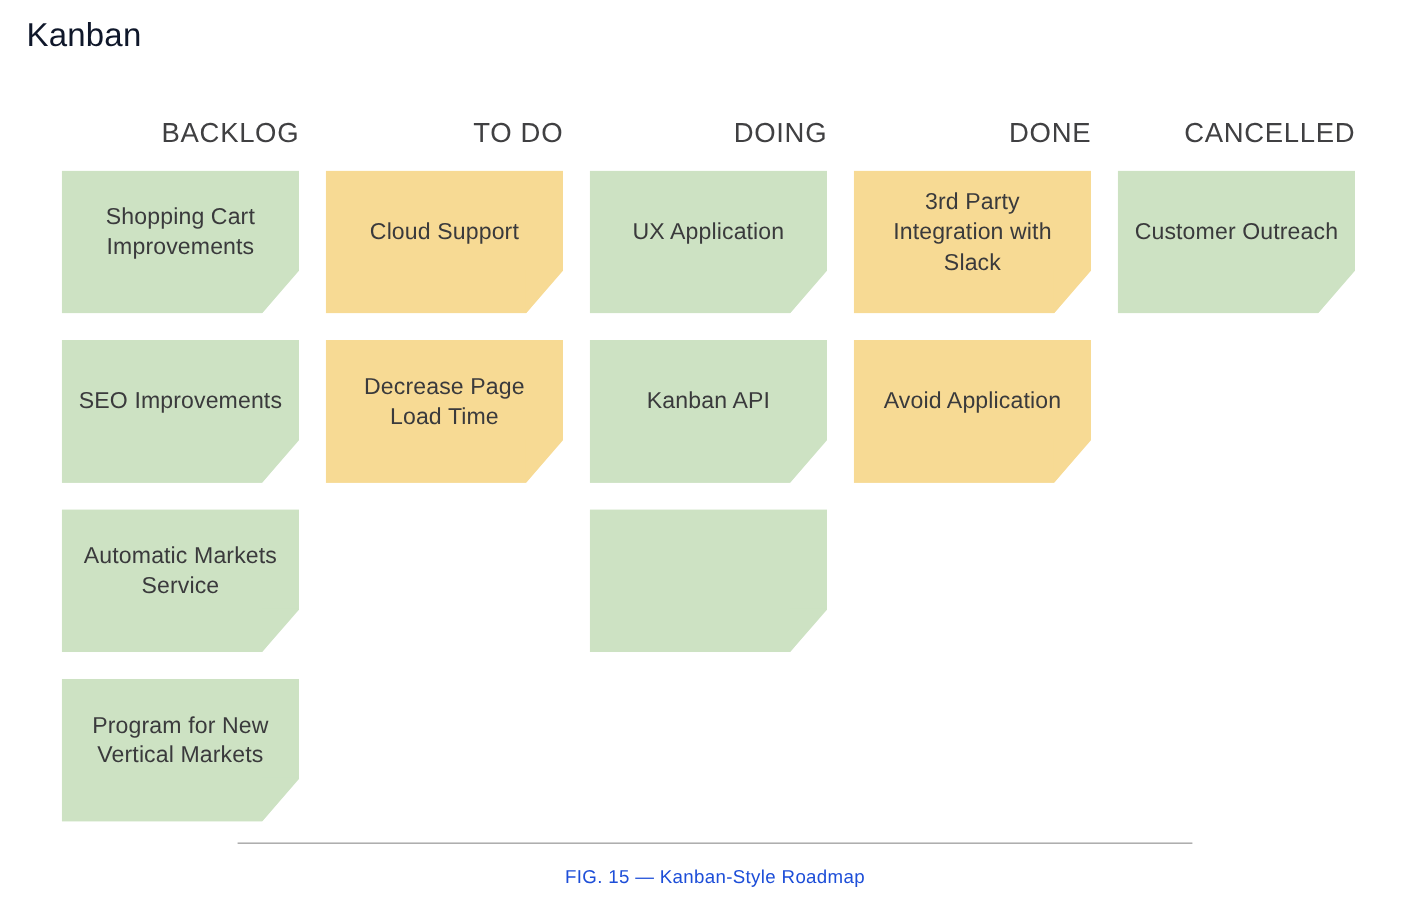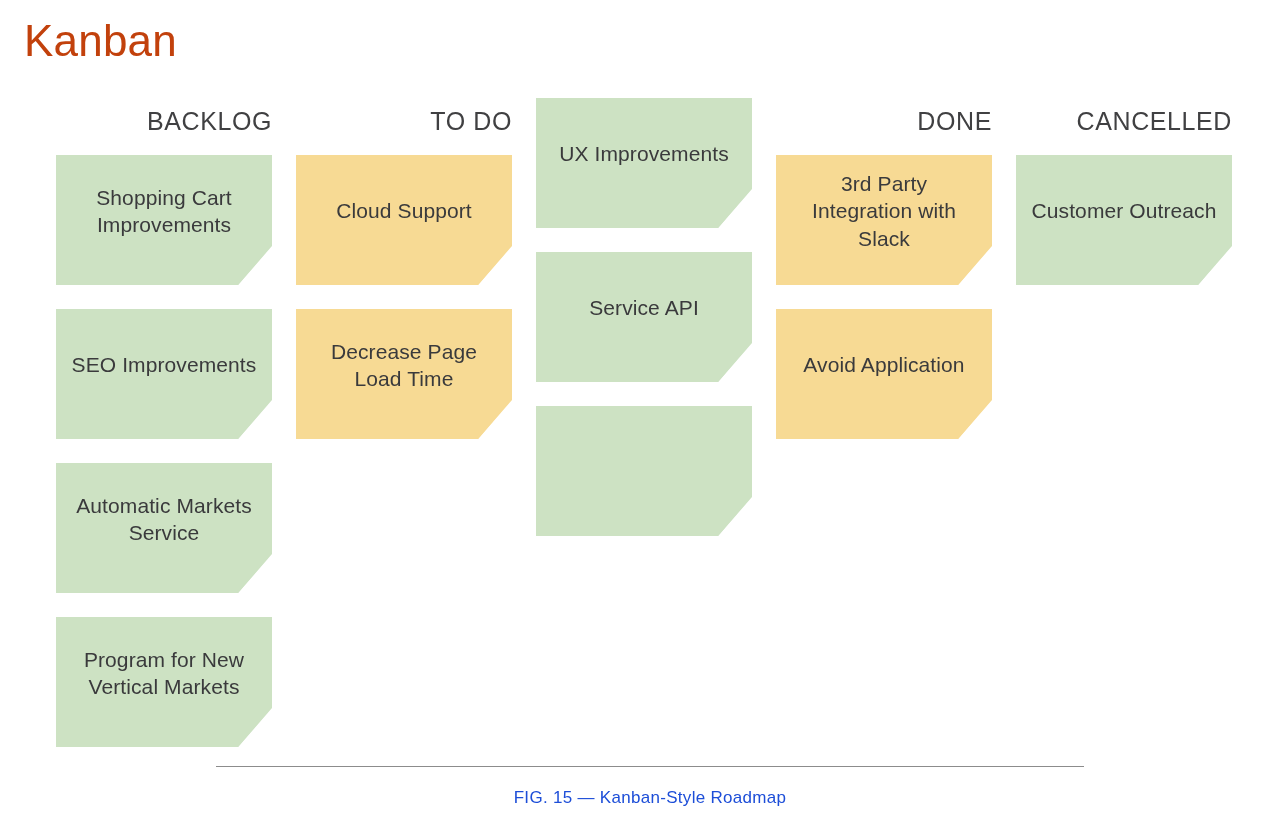--- a/index.html
+++ b/index.html
@@ -15,24 +15,24 @@
     color: #3a3a3c;
     overflow: hidden;
     position: relative;
   }
 
   
   .page-title {
     position: absolute;
     left: 24px;
     top: 16px;
-    font-size: 44px;
+    font-size: 30px;
     font-weight: 400;
     letter-spacing: 0.2px;
-    color: #c2410c;
+    color: #0f172a;
     line-height: 1.15;
   }
 
   
   .board {
     position: absolute;
     left: 56px;
     top: 98px;
     width: 1184px;
     display: flex;
@@ -161,29 +161,30 @@
         <div class="card-fold" style="background: rgb(247, 218, 148);"></div>
         <div class="card-label">Cloud Support</div>
       </div>
       <div class="card">
         <div class="card-body" style="background: rgb(247, 218, 148);"></div>
         <div class="card-fold" style="background: rgb(247, 218, 148);"></div>
         <div class="card-label">Decrease Page Load Time</div>
       </div>
     </div>
     <div class="column">
-      <div class="card">
-        <div class="card-body" style="background: rgb(205, 226, 195);"></div>
-        <div class="card-fold" style="background: rgb(205, 226, 195);"></div>
-        <div class="card-label">UX Improvements</div>
-      </div>
-      <div class="card">
-        <div class="card-body" style="background: rgb(205, 226, 195);"></div>
-        <div class="card-fold" style="background: rgb(205, 226, 195);"></div>
-        <div class="card-label">Service API</div>
+      <div class="column-header">DOING</div>
+      <div class="card">
+        <div class="card-body" style="background: rgb(205, 226, 195);"></div>
+        <div class="card-fold" style="background: rgb(205, 226, 195);"></div>
+        <div class="card-label">UX Application</div>
+      </div>
+      <div class="card">
+        <div class="card-body" style="background: rgb(205, 226, 195);"></div>
+        <div class="card-fold" style="background: rgb(205, 226, 195);"></div>
+        <div class="card-label">Kanban API</div>
       </div>
       <div class="card">
         <div class="card-body" style="background: rgb(205, 226, 195);"></div>
         <div class="card-fold" style="background: rgb(205, 226, 195);"></div>
       </div>
     </div>
     <div class="column">
       <div class="column-header">DONE</div>
       <div class="card">
         <div class="card-body" style="background: rgb(247, 218, 148);"></div>

